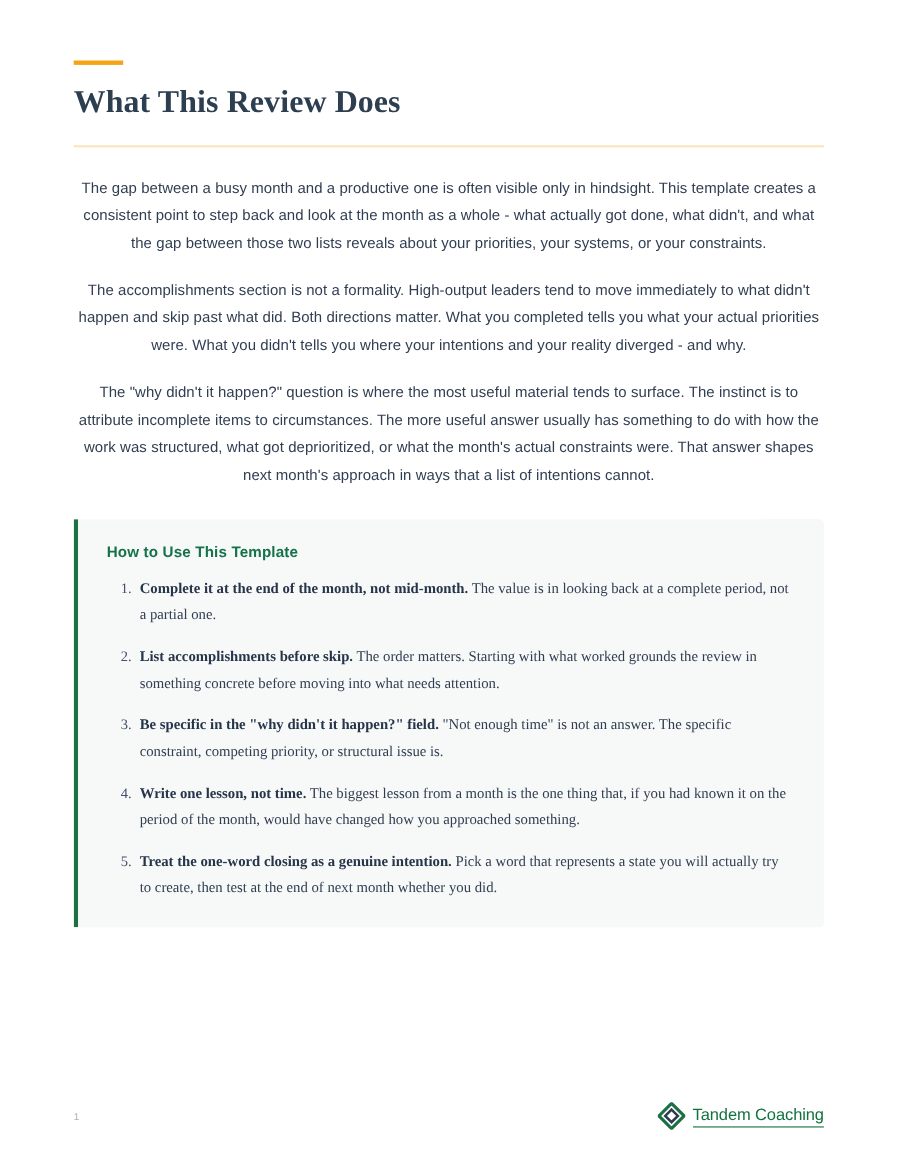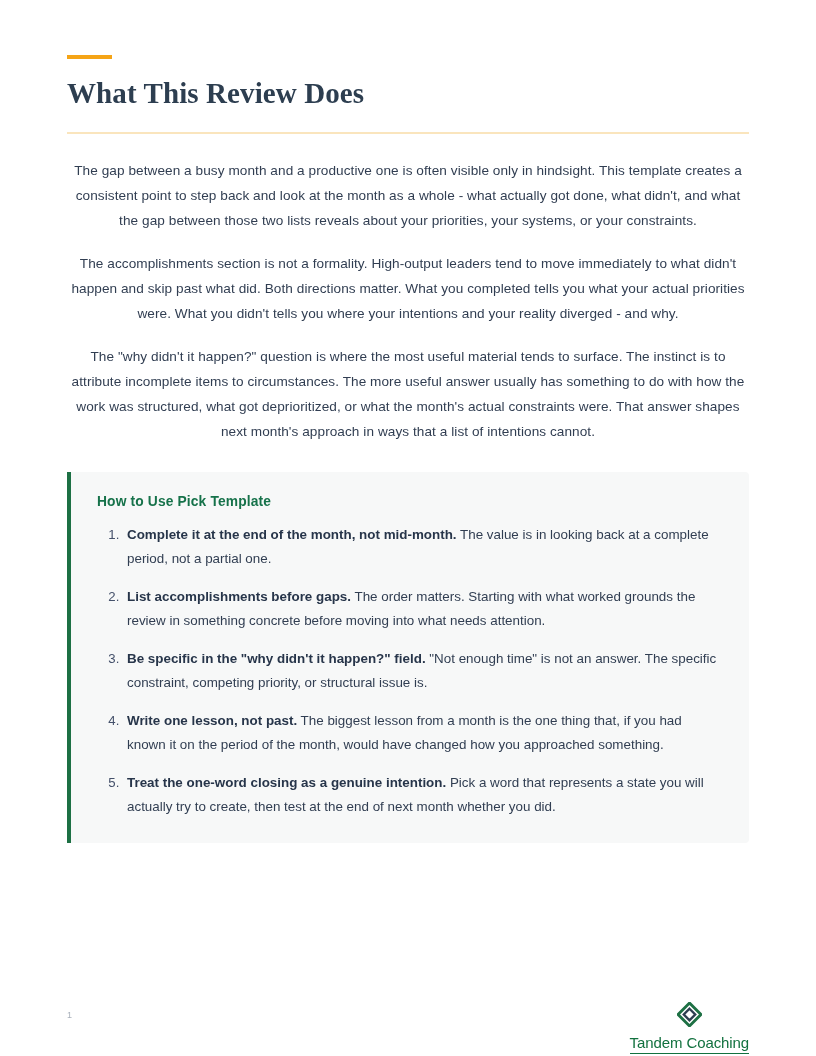--- a/index.html
+++ b/index.html
@@ -80,20 +80,21 @@
     font-weight: bold;
     color: #16724a;
     margin: 0 0 6px 0;
     letter-spacing: 0.01em;
   }
   ol.steps {
     margin: 0;
     padding: 0 0 0 26px;
     list-style: decimal;
     color: #313e52;
+    font-family: Liberation Serif, serif;
   }
   ol.steps > li {
     font-size: 13.4px;
     line-height: 24px;
     color: #313e52;
     margin: 14px 0 0 0;
     padding-left: 4px;
   }
   ol.steps > li::marker {
     color: #44506a;
@@ -120,21 +121,20 @@
     color: #a9b0bb;
     letter-spacing: 0.02em;
   }
   .brand {
     position: absolute;
     right: 67px;
     top: 2px;
     display: flex;
     align-items: center;
     gap: 7px;
-    flex-direction: column;
   }
   .brand-mark {
     width: 25px;
     height: 25px;
     flex: 0 0 auto;
     display: block;
   }
   .brand-name {
     font-size: 15px;
     color: #12713f;
@@ -156,26 +156,26 @@
 
     <h1 class="page-title">What This Review Does</h1>
 
     <div class="title-rule"></div>
 
     <p class="para">The gap between a busy month and a productive one is often visible only in hindsight. This template creates a consistent point to step back and look at the month as a whole - what actually got done, what didn't, and what the gap between those two lists reveals about your priorities, your systems, or your constraints.</p>
     <p class="para">The accomplishments section is not a formality. High-output leaders tend to move immediately to what didn't happen and skip past what did. Both directions matter. What you completed tells you what your actual priorities were. What you didn't tells you where your intentions and your reality diverged - and why.</p>
     <p class="para">The "why didn't it happen?" question is where the most useful material tends to surface. The instinct is to attribute incomplete items to circumstances. The more useful answer usually has something to do with how the work was structured, what got deprioritized, or what the month's actual constraints were. That answer shapes next month's approach in ways that a list of intentions cannot.</p>
 
     <div class="callout">
-      <div class="callout-title">How to Use Pick Template</div>
+      <div class="callout-title">How to Use This Template</div>
       <ol class="steps">
         <li><span class="lead">Complete it at the end of the month, not mid-month.</span><span> The value is in looking back at a complete period, not a partial one.</span></li>
-        <li><span class="lead">List accomplishments before gaps.</span><span> The order matters. Starting with what worked grounds the review in something concrete before moving into what needs attention.</span></li>
+        <li><span class="lead">List accomplishments before skip.</span><span> The order matters. Starting with what worked grounds the review in something concrete before moving into what needs attention.</span></li>
         <li><span class="lead">Be specific in the "why didn't it happen?" field.</span><span> "Not enough time" is not an answer. The specific constraint, competing priority, or structural issue is.</span></li>
-        <li><span class="lead">Write one lesson, not past.</span><span> The biggest lesson from a month is the one thing that, if you had known it on the period of the month, would have changed how you approached something.</span></li>
+        <li><span class="lead">Write one lesson, not time.</span><span> The biggest lesson from a month is the one thing that, if you had known it on the period of the month, would have changed how you approached something.</span></li>
         <li><span class="lead">Treat the one-word closing as a genuine intention.</span><span> Pick a word that represents a state you will actually try to create, then test at the end of next month whether you did.</span></li>
       </ol>
     </div>
 
   </div>
 
   <div class="footer">
     <div class="page-number">1</div>
     <div class="brand">
       <svg class="brand-mark" viewBox="0 0 48 48">

